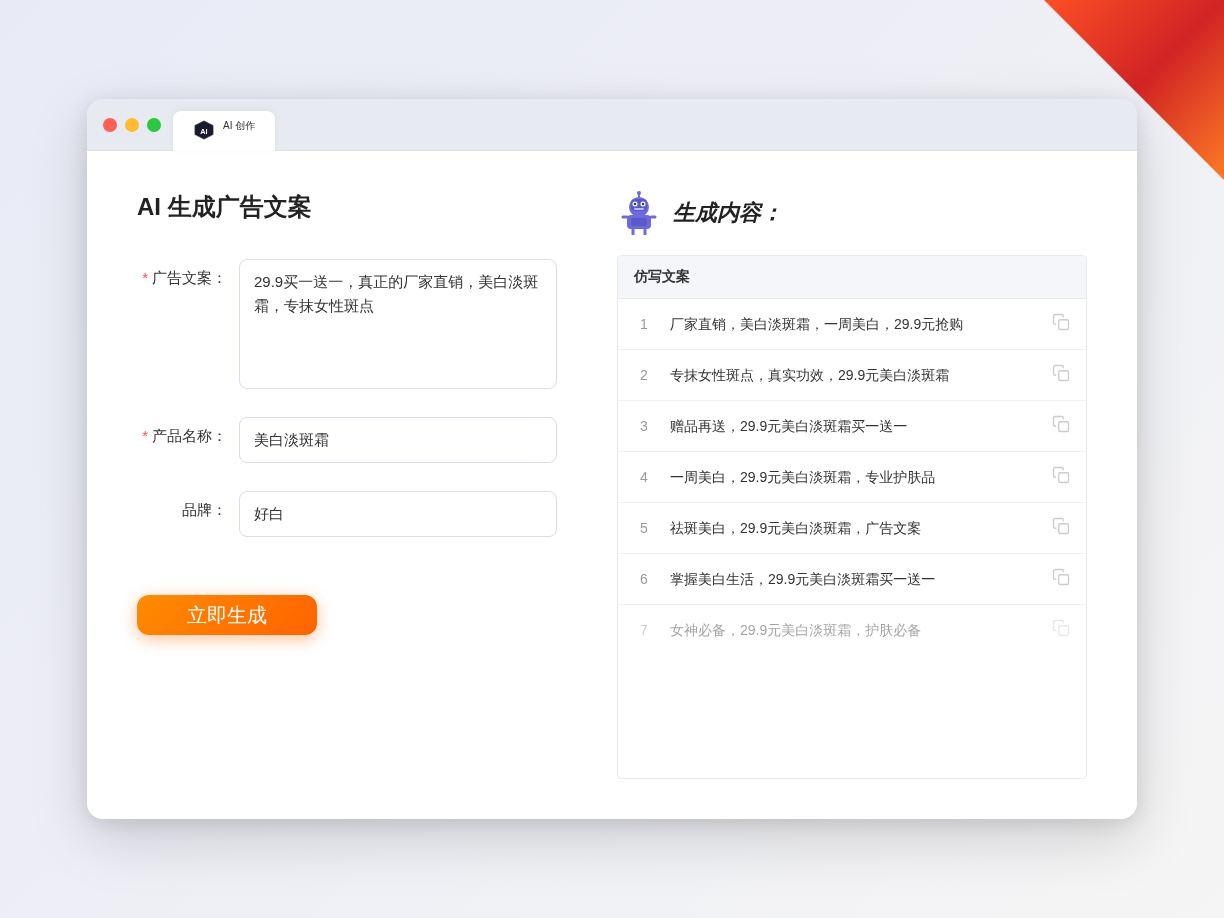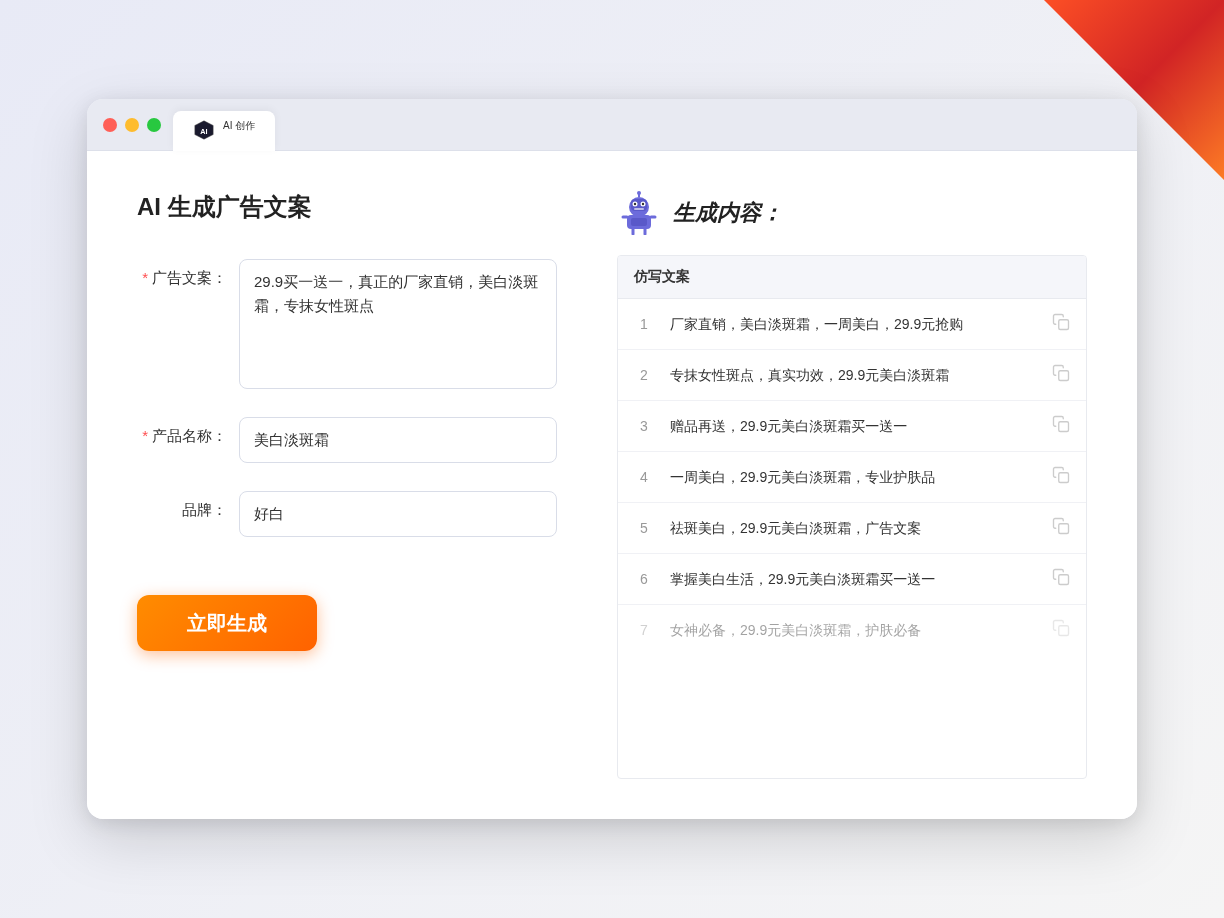--- a/index.html
+++ b/index.html
@@ -146,27 +146,27 @@
       resize: none;
       line-height: 1.6;
     }
 
     .form-textarea {
       height: 130px;
     }
 
     .generate-btn {
       width: 180px;
-      height: 56px;
+      height: 40px;
       background: linear-gradient(135deg, #ff8c00, #ff6200);
       border: none;
       border-radius: 12px;
       color: white;
       font-size: 20px;
-      font-weight: 700;
+      font-weight: 400;
       cursor: pointer;
       margin-top: 30px;
       font-family: inherit;
       box-shadow: 0 4px 16px rgba(255, 100, 0, 0.4);
     }
 
     
     .right-panel {
       flex: 1;
       display: flex;

